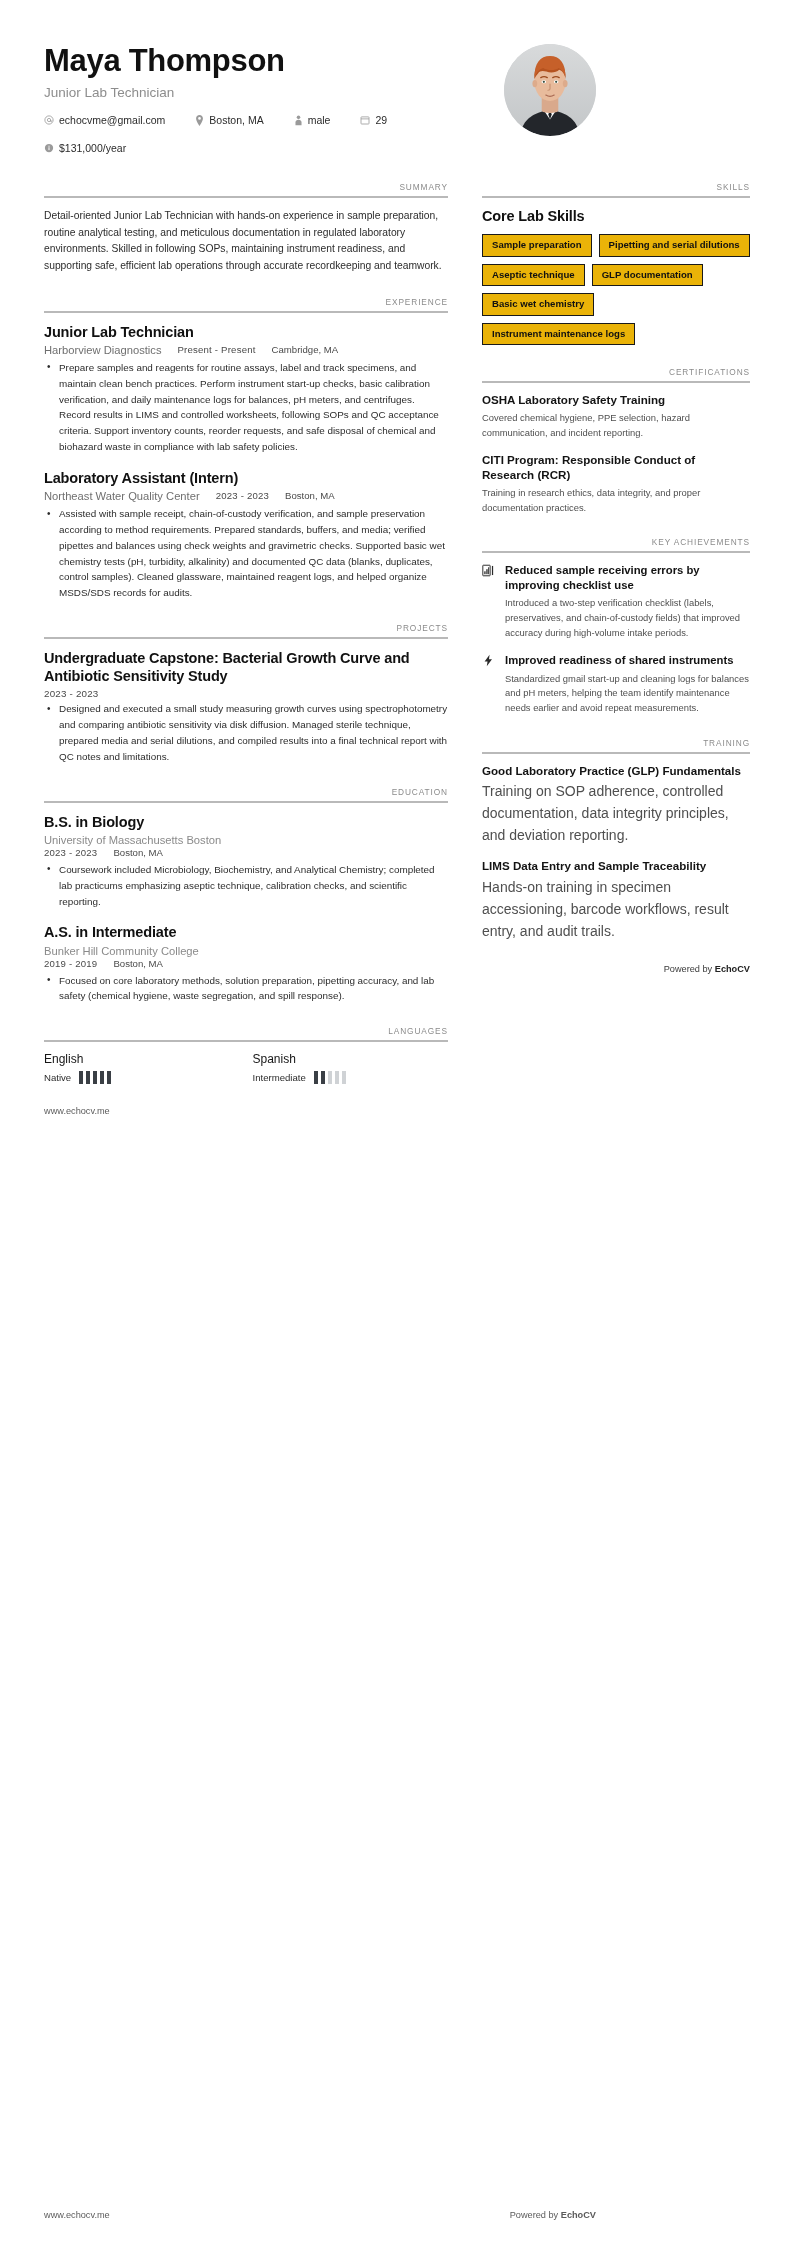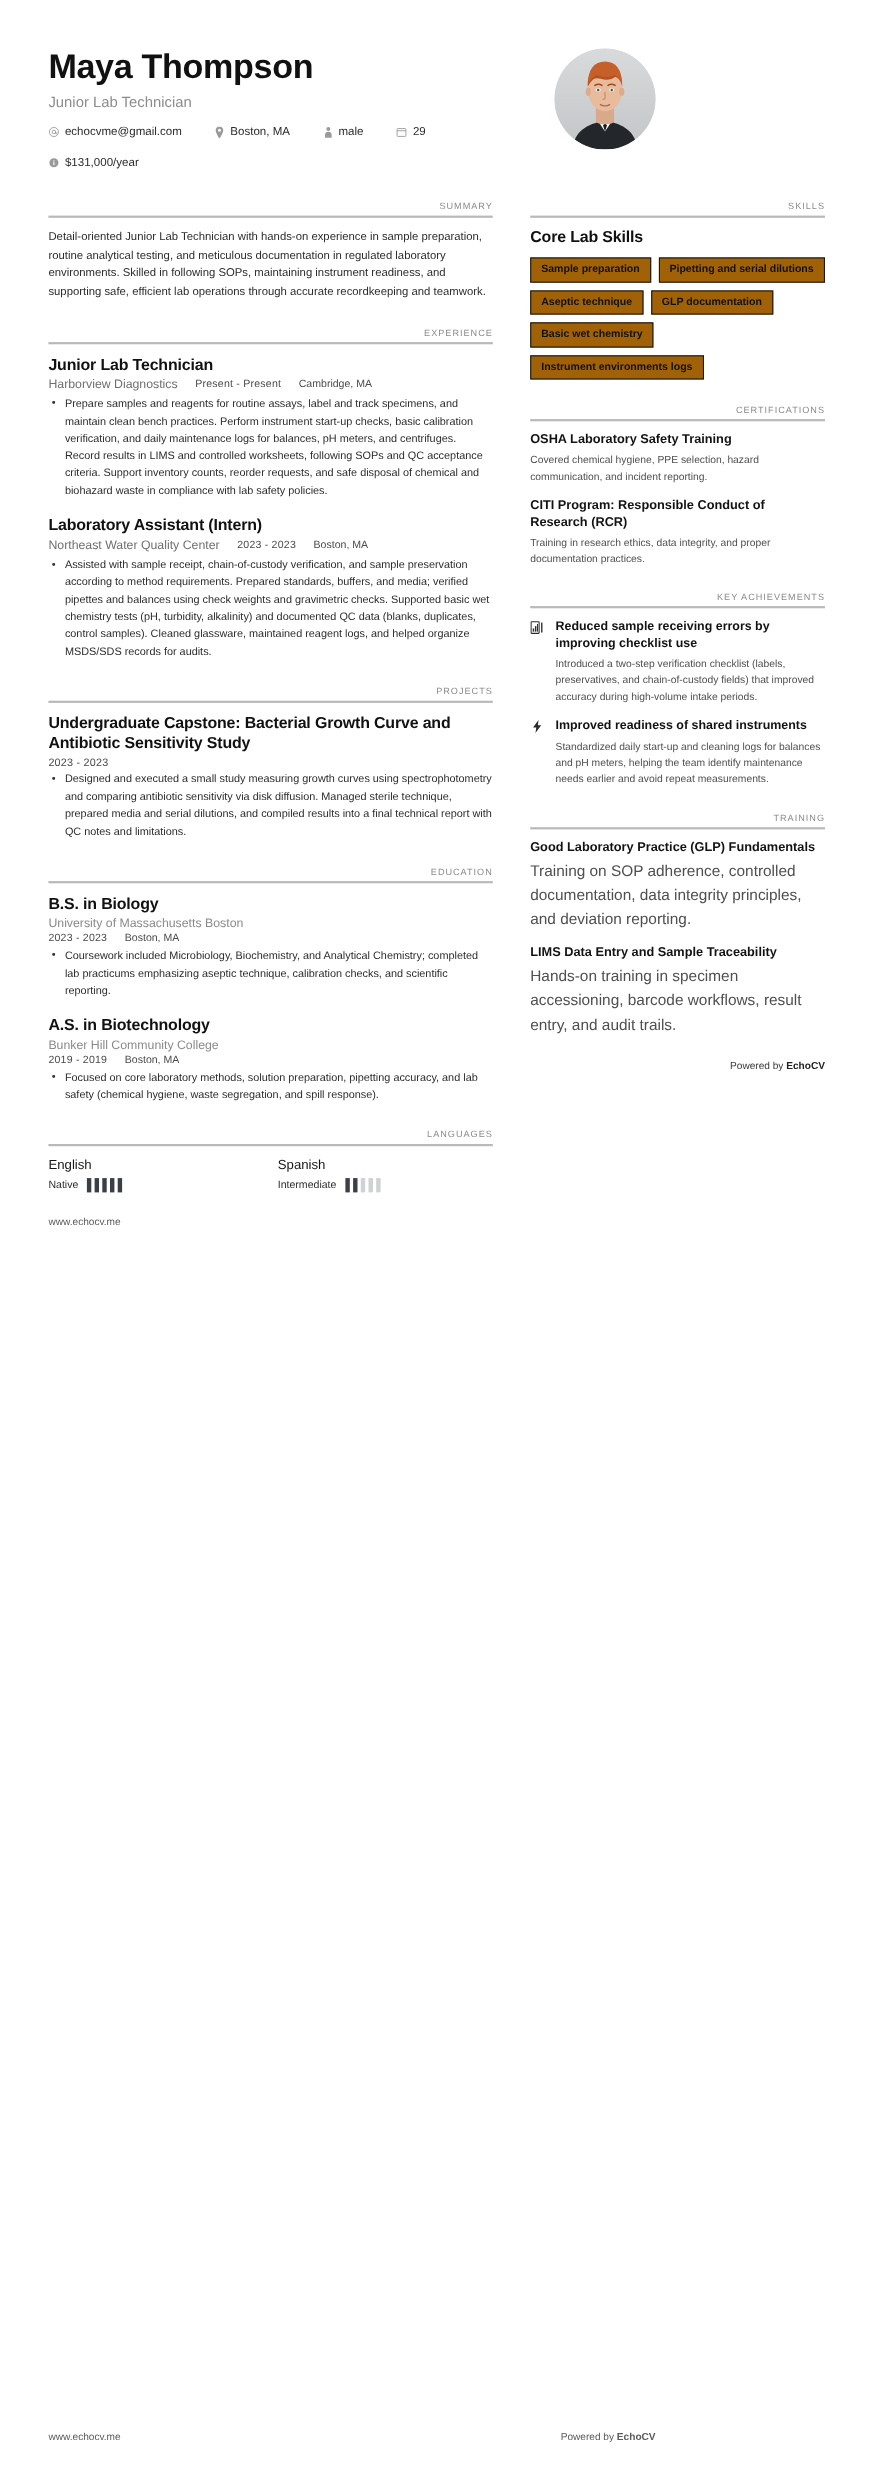--- a/index.html
+++ b/index.html
@@ -169,21 +169,21 @@
     letter-spacing: -0.15px;
   }
   .chips { display:flex; flex-wrap:wrap; gap: 7px; }
   .chip {
     border: 1.4px solid #1a1a1a;
     padding: 5px 9px 5px 9px;
     font-size: 9.6px;
     font-weight: 700;
     color:#111111;
     line-height: 1.1;
-    background:#a16207;
+    background:#eab308;
   }
 
   .cert { margin-bottom: 13px; }
   .cert:last-child { margin-bottom: 0; }
   .cert-title { font-size: 11.6px; font-weight: 700; color:#131313; line-height:1.28; margin-bottom: 3px; }
   .cert-desc { font-size: 9.4px; line-height: 1.55; color:#4f4f4f; }
 
   .ach { display:flex; gap: 9px; margin-bottom: 13px; }
   .ach:last-child { margin-bottom: 0; justify-content: flex-end; }
   .ach-icon { flex: 0 0 14px; width:14px; padding-top:1px; color:#2a2a2a; }
@@ -389,21 +389,21 @@
           <div class="entry-meta">
             <span class="entry-dates">2023 - 2023</span>
             <span class="entry-loc">Boston, MA</span>
           </div>
           <ul class="bullets">
             <li>Coursework included Microbiology, Biochemistry, and Analytical Chemistry; completed lab practicums emphasizing aseptic technique, calibration checks, and scientific reporting.</li>
           </ul>
         </div>
 
         <div class="entry">
-          <div class="entry-title">A.S. in Biotechnology</div>
+          <div class="entry-title">A.S. in Intermediate</div>
           <div class="entry-sub">Bunker Hill Community College</div>
           <div class="entry-meta">
             <span class="entry-dates">2019 - 2019</span>
             <span class="entry-loc">Boston, MA</span>
           </div>
           <ul class="bullets">
             <li>Focused on core laboratory methods, solution preparation, pipetting accuracy, and lab safety (chemical hygiene, waste segregation, and spill response).</li>
           </ul>
         </div>
       </div>
@@ -455,21 +455,21 @@
       <div class="section">
         <div class="section-label">SKILLS</div>
         <div class="section-rule"></div>
         <div class="skills-group-title">Core Lab Skills</div>
         <div class="chips">
           <span class="chip">Sample preparation</span>
           <span class="chip">Pipetting and serial dilutions</span>
           <span class="chip">Aseptic technique</span>
           <span class="chip">GLP documentation</span>
           <span class="chip">Basic wet chemistry</span>
-          <span class="chip">Instrument environments logs</span>
+          <span class="chip">Instrument maintenance logs</span>
         </div>
       </div>
 
       <div class="section">
         <div class="section-label">CERTIFICATIONS</div>
         <div class="section-rule"></div>
 
         <div class="cert">
           <div class="cert-title">OSHA Laboratory Safety Training</div>
           <div class="cert-desc">Covered chemical hygiene, PPE selection, hazard communication, and incident reporting.</div>
@@ -501,21 +501,21 @@
         </div>
 
         <div class="ach">
           <span class="ach-icon">
             <svg width="13" height="13" viewBox="0 0 16 16" fill="#2a2a2a">
               <path d="M9.3 0.8L3.2 9.1h3.6L5.9 15.2 12.3 6.6H8.6z"></path>
             </svg>
           </span>
           <div>
             <div class="ach-title">Improved readiness of shared instruments</div>
-            <div class="ach-desc">Standardized daily start-up and cleaning logs for balances and pH meters, helping the team identify maintenance needs earlier and avoid repeat measurements.</div>
+            <div class="ach-desc">Standardized gmail start-up and cleaning logs for balances and pH meters, helping the team identify maintenance needs earlier and avoid repeat measurements.</div>
           </div>
         </div>
       </div>
 
       <div class="section">
         <div class="section-label">TRAINING</div>
         <div class="section-rule"></div>
 
         <div class="train">
           <div class="train-title">Good Laboratory Practice (GLP) Fundamentals</div>

